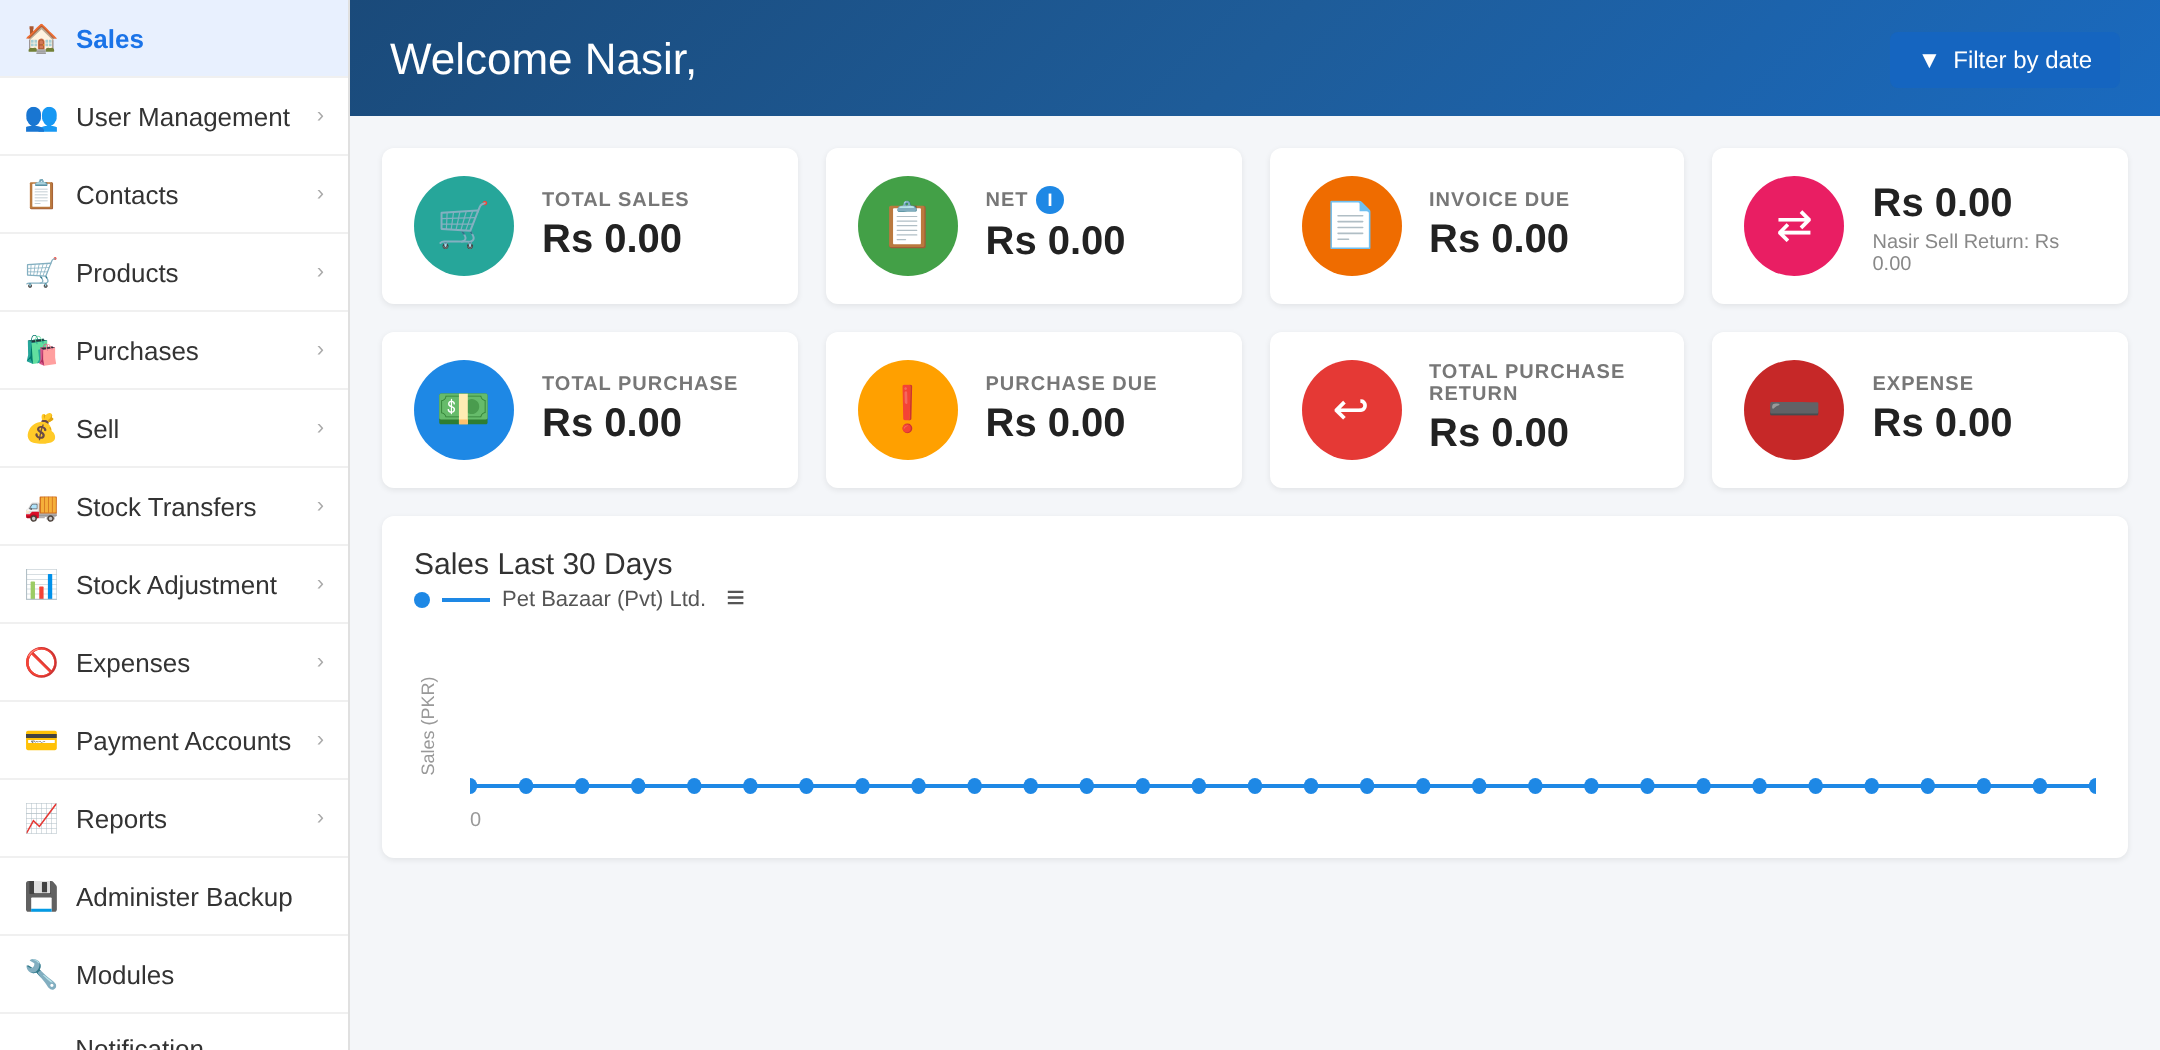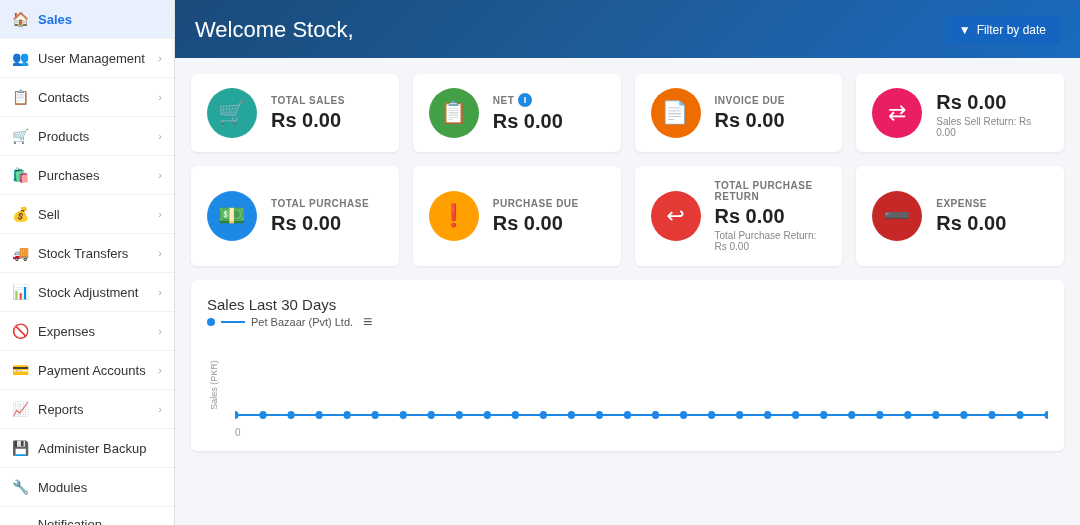--- a/index.html
+++ b/index.html
@@ -259,21 +259,21 @@
       <span class="sidebar-icon">✉️</span>
       <span>Notification Templates</span>
     </div>
 
   </div>
   </nav>
 
 <div class="main">
 
   <div class="header">
-    <h1 class="header-title">Welcome Stock,</h1>
+    <h1 class="header-title">Welcome Nasir,</h1>
     <button class="filter-btn">
       <span>▼</span>
       <span>Filter by date</span>
     </button>
   </div>
 
   <div class="content">
 
     <div class="cards-row" id="top-cards-row">
     <div class="stat-card">
@@ -306,21 +306,21 @@
         
       </div>
       <div class="stat-value">Rs 0.00</div>
 
     </div>
   </div>
         <div class="stat-card">
     <div class="stat-icon icon-pink">⇄</div>
     <div class="stat-info">
       <div class="stat-value">Rs 0.00</div>
-      <div class="stat-sub">Sales Sell Return: Rs 0.00</div>
+      <div class="stat-sub">Nasir Sell Return: Rs 0.00</div>
     </div>
   </div>
       </div>
 
     <div class="cards-row" id="bottom-cards-row">
     <div class="stat-card">
     <div class="stat-icon icon-blue">💵</div>
     <div class="stat-info">
       <div class="stat-label">
         TOTAL PURCHASE
@@ -342,21 +342,20 @@
     </div>
   </div>
         <div class="stat-card">
     <div class="stat-icon icon-red-round">↩</div>
     <div class="stat-info">
       <div class="stat-label">
         TOTAL PURCHASE RETURN
         
       </div>
       <div class="stat-value">Rs 0.00</div>
-      <div class="stat-sub">Total Purchase Return: Rs 0.00</div>
     </div>
   </div>
         <div class="stat-card">
     <div class="stat-icon icon-crimson">➖</div>
     <div class="stat-info">
       <div class="stat-label">
         EXPENSE
         
       </div>
       <div class="stat-value">Rs 0.00</div>

